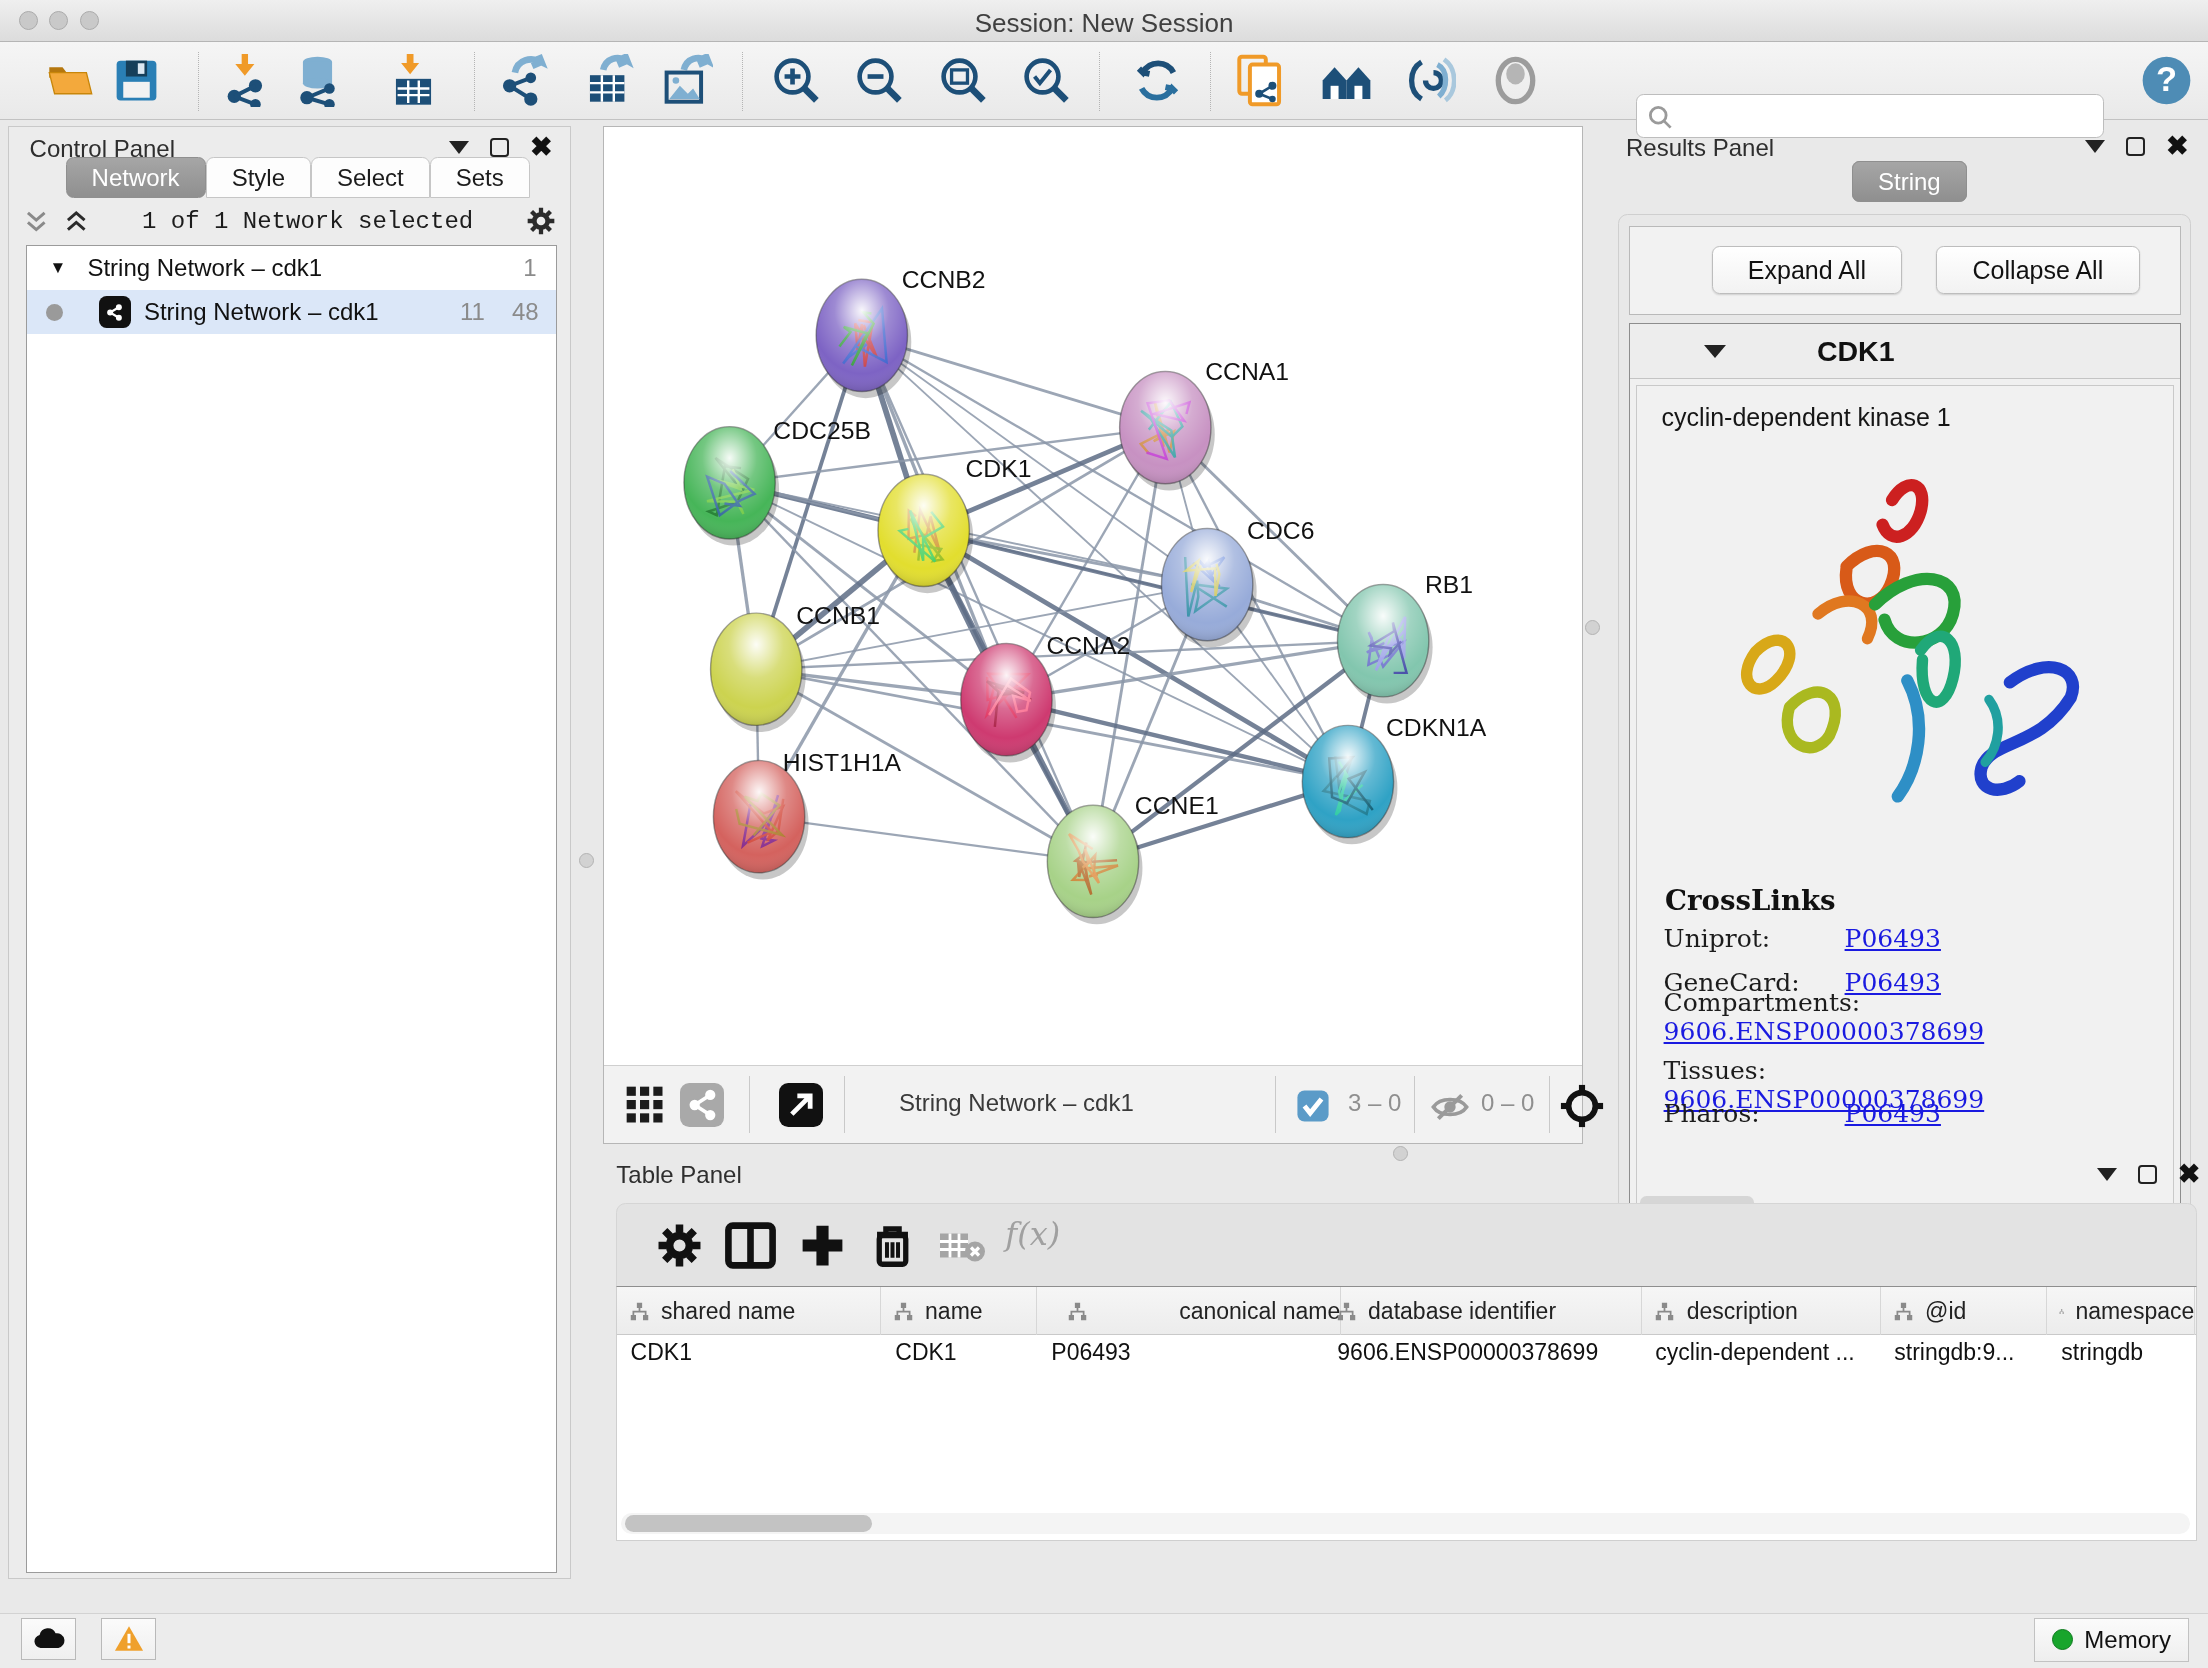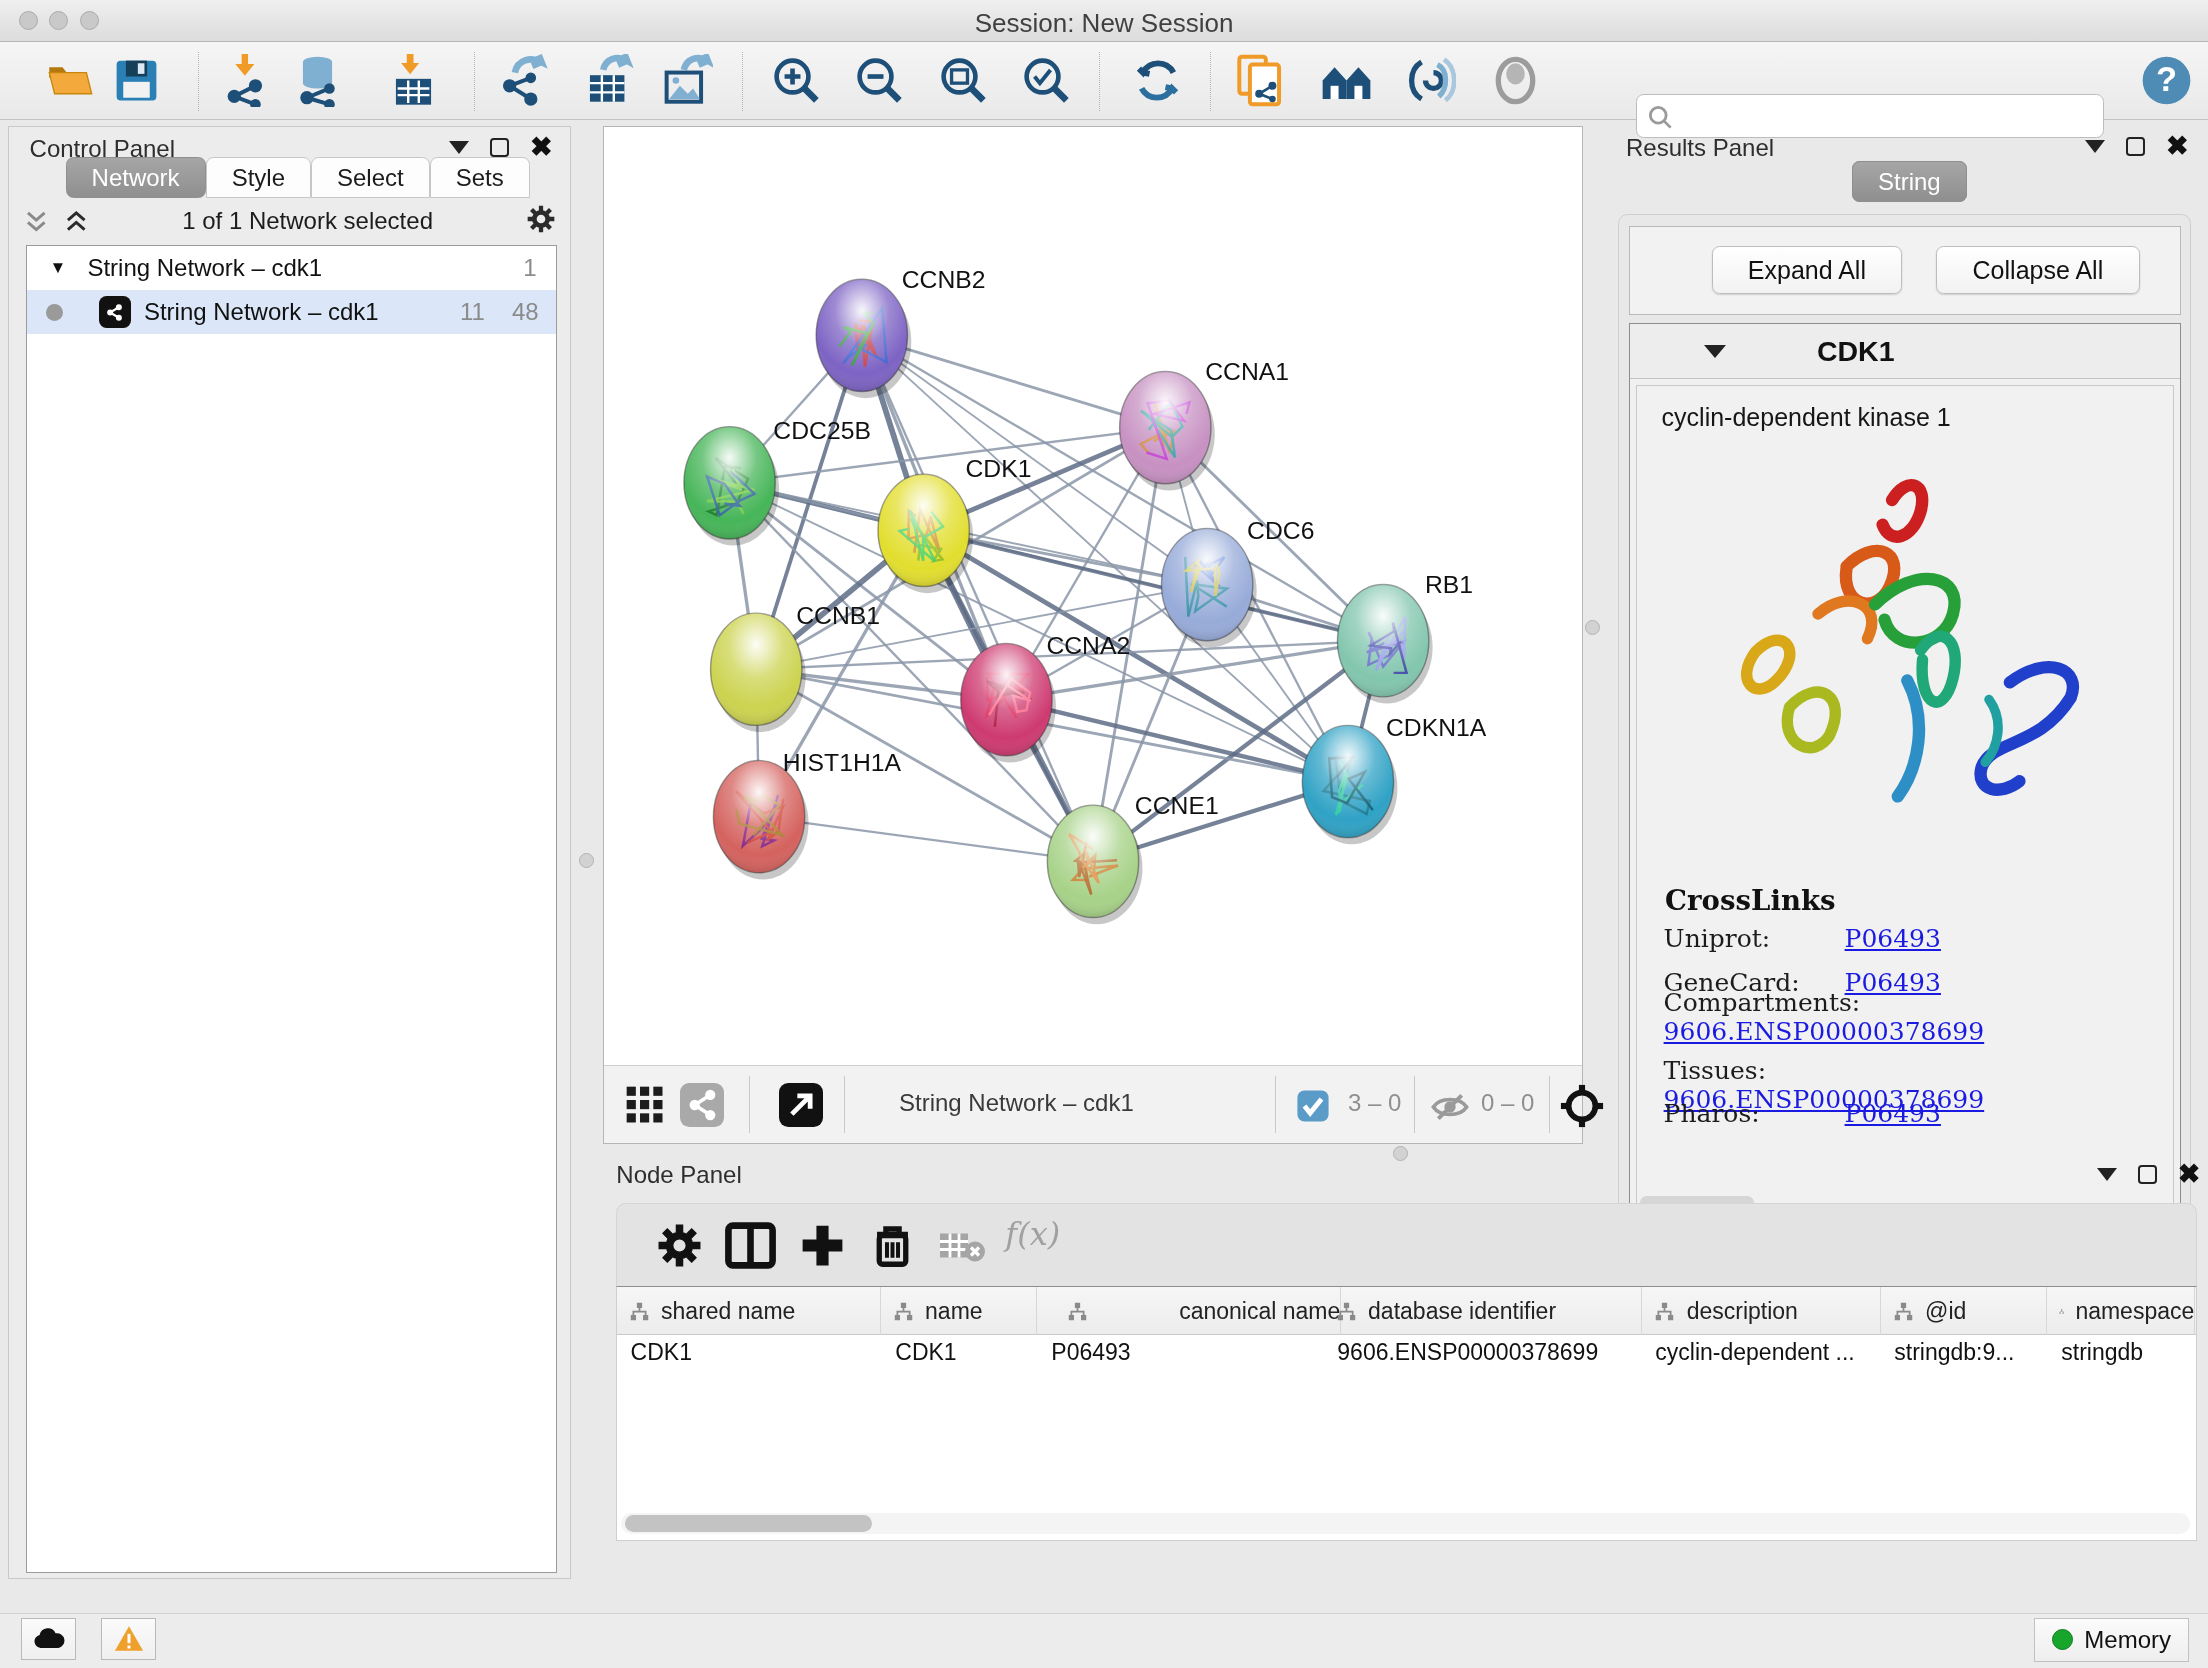--- a/index.html
+++ b/index.html
@@ -27,21 +27,21 @@
   .float-sq { width:19px; height:19px; border:2.9px solid #222; border-radius:3.8px; display:inline-block; }
   .close-x { font-size:27px; font-weight:bold; color:#111; line-height:19px; }
 
   .tab { border:1px solid #c6c6c6; background:#fdfdfd; color:#1c1c1c; font-size:24px;
     padding:5.7px 25px; border-radius:7.6px 7.6px 0 0; cursor:pointer; }
   .tab.active { background:linear-gradient(#a6a6a6,#8f8f8f); color:#fff; border-color:#8f8f8f; border-radius:7.6px; }
 
   
   #control-panel { left:7.6px; top:126px; width:563px; height:1453px; background:#ececec; border:1px solid #c9c9c9; }
   #cp-tabs { left:57px; top:30px; display:flex; }
-  #cp-selrow { left:13.3px; top:64px; width:535px; height:44px; display:flex; align-items:flex-end; }
+  #cp-selrow { left:13.3px; top:72px; width:535px; height:44px; display:flex; align-items:center;font-family:Liberation Mono, monospace; }
   #cp-tree { left:17px; top:118px; width:531px; height:1328px; background:#fff; border:1px solid #9b9b9b; }
   .tree-row { position:relative; height:44px; display:flex; align-items:center; font-size:24px; color:#111; }
   .tree-row.sel { background:#dbe7f8; }
   .badge { width:32px; height:32px; background:#111; border-radius:7.6px; display:flex; align-items:center; justify-content:center; }
   .dim { color:#8b8b8b; }
 
   
   #canvas-wrap { left:603px; top:126px; width:980px; height:1018px; background:#fff; border:1px solid #b6b6b6; }
   #net-svg { position:absolute; left:0; top:0; }
   #net-strip { position:absolute; left:0; top:938px; width:978px; height:78px; background:#f2f2f2; border-top:1px solid #cfcfcf; }
@@ -542,21 +542,21 @@
             <div class="xl-row serif" style="top: 670px;"><span class="lab">Tissues:</span><span class="xlink">9606.ENSP00000378699</span></div>
             <div class="xl-row serif" style="top: 713px;"><span class="lab">Pharos:</span><span class="xlink">P06493</span></div>
           </div>
         <div style="position:absolute; left:3.8px; bottom:3.8px; width:114px; height:13.3px; background:#d6d6d6; border-radius:6.7px;"></div>
       </div>
     </div>
   </div>
 </div>
 
 <div id="table-panel" class="abs">
-  <div class="abs" style="left:13.3px; top:5.7px;"><span class="panel-title">Node Panel</span></div>
+  <div class="abs" style="left:13.3px; top:5.7px;"><span class="panel-title">Table Panel</span></div>
   <div class="abs panel-btns" style="right:7.6px; top:9.5px;">
     <span class="tri"></span>
     <span class="float-sq"></span>
     <span class="close-x">✖</span>
   </div>
   <div id="tp-toolbar">
     <svg class="tp-ic" style="left:36px" viewBox="0 0 24 24">
         <circle cx="12" cy="12" r="4.5" fill="none" stroke="#111" stroke-width="3.5"></circle>
         <g stroke="#111" stroke-width="3.4">
           <path d="M12 2.5 v3.5 M12 18 v3.5 M2.5 12 h3.5 M18 12 h3.5 M5.3 5.3 l2.5 2.5 M16.2 16.2 l2.5 2.5 M18.7 5.3 l-2.5 2.5 M7.8 16.2 l-2.5 2.5"></path>

